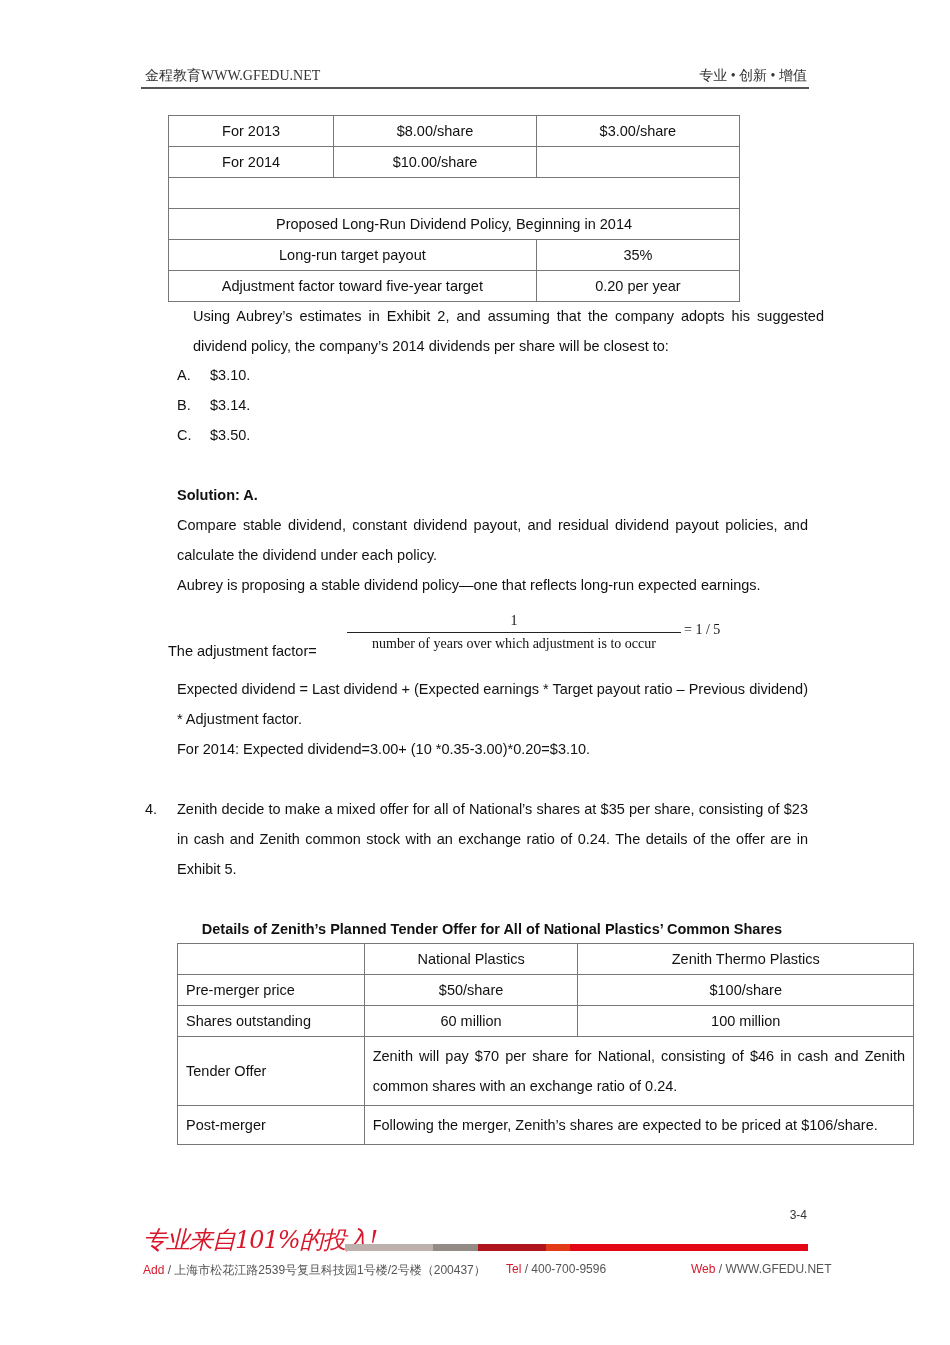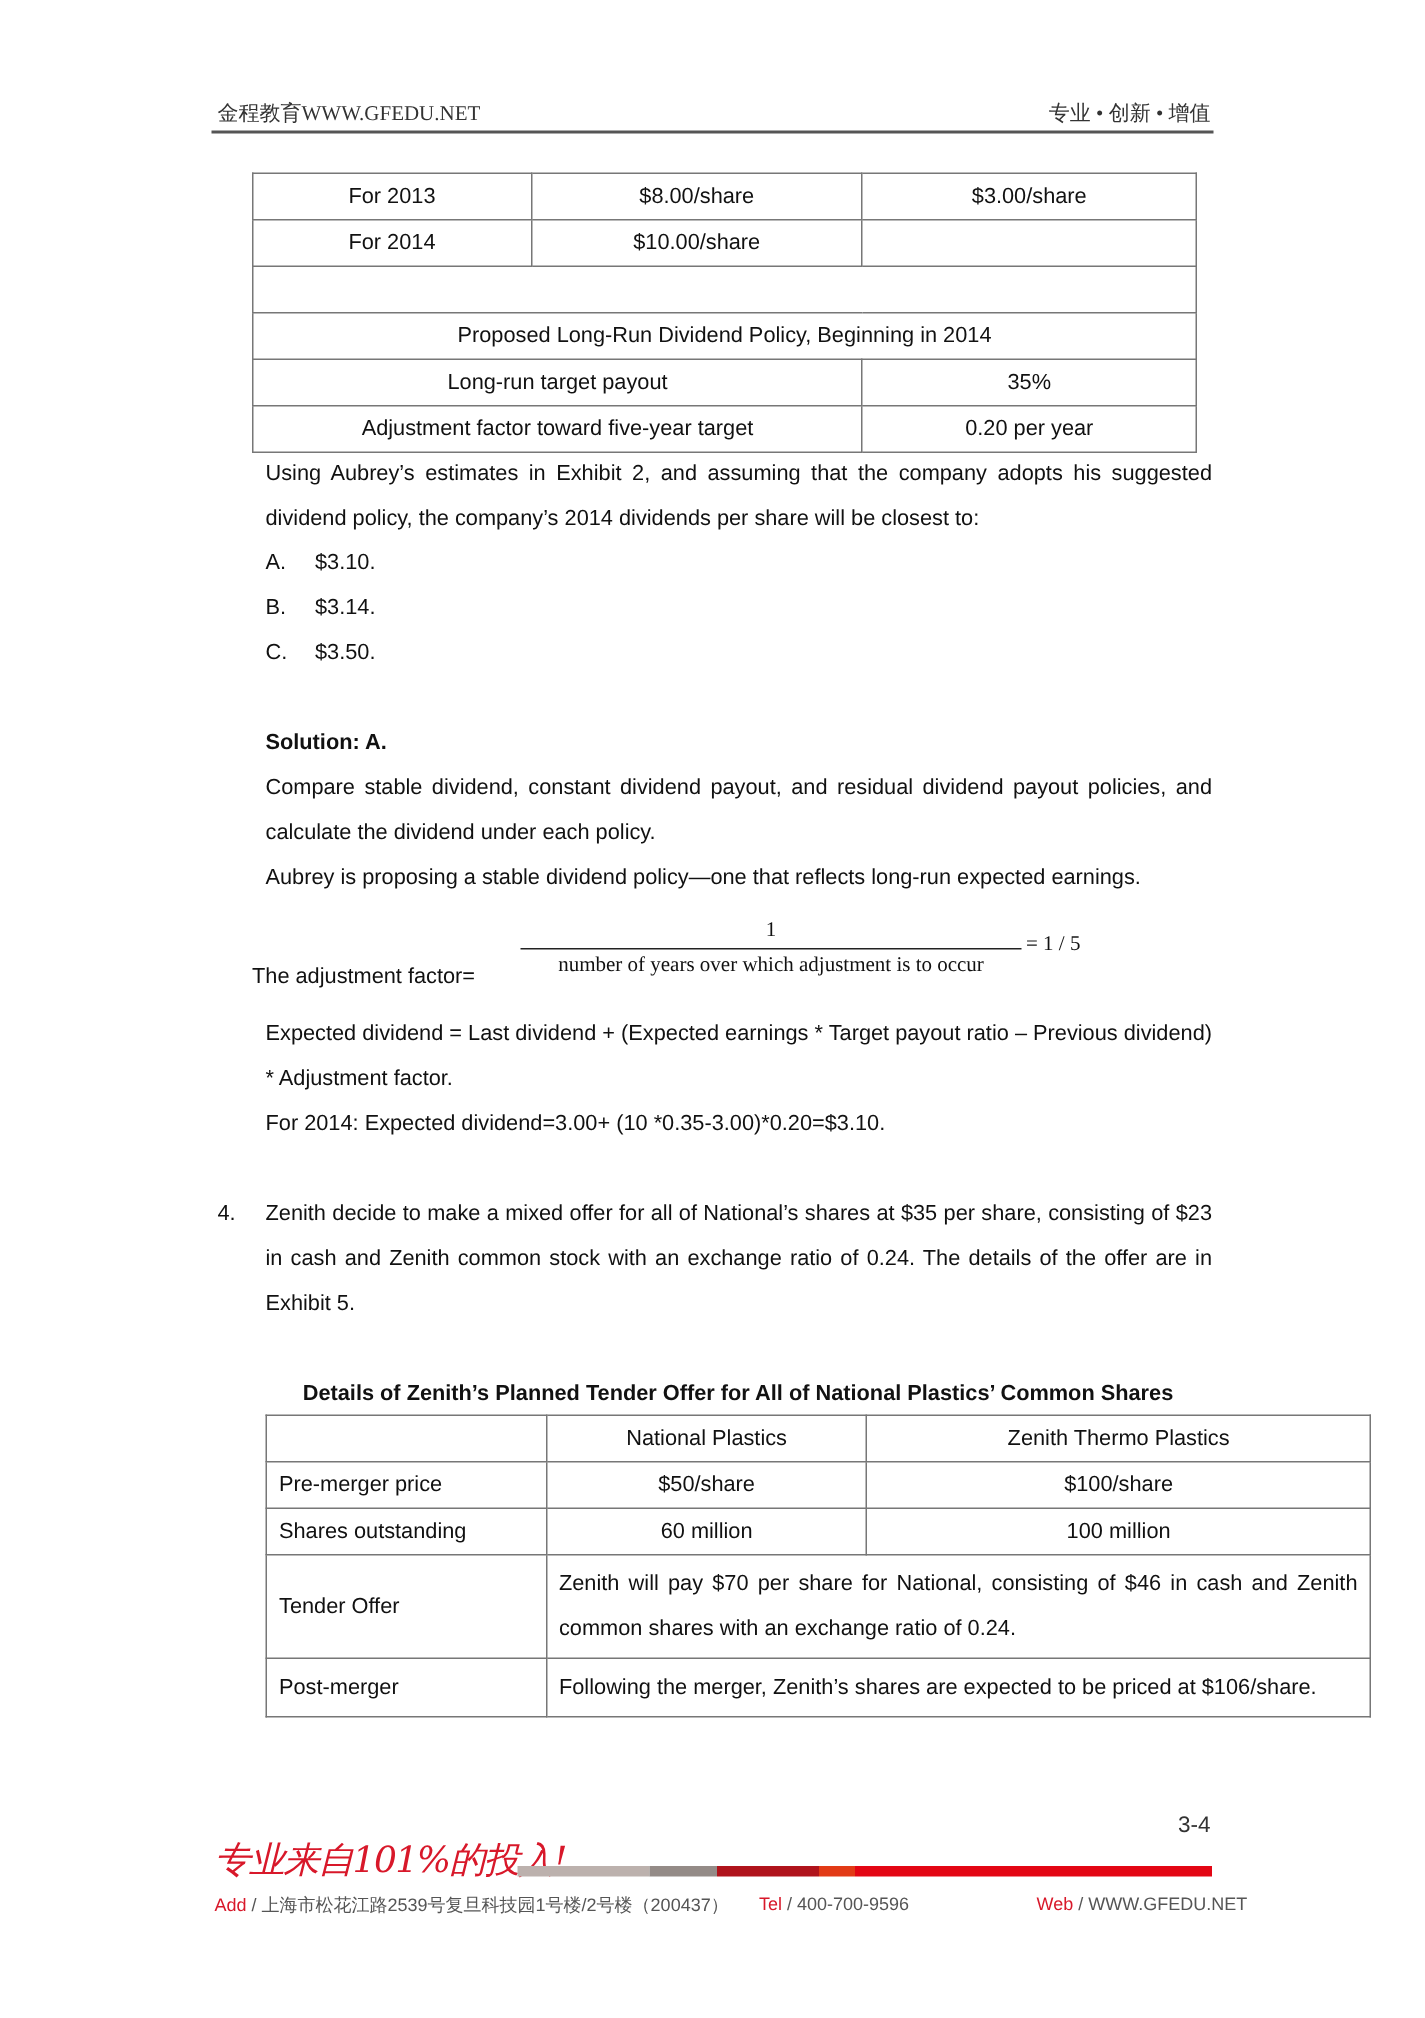--- a/index.html
+++ b/index.html
@@ -6,41 +6,41 @@
   body { width: 950px; height: 1345px; position: relative; overflow: hidden;
          font-family: "Liberation Sans", "DejaVu Sans", sans-serif; color: #111; }
   .abs { position: absolute; }
   .hdr-left, .hdr-right { top: 67px; font-family: "Liberation Serif", "DejaVu Serif", serif; font-size: 14px; color: #333; }
   .hdr-left { left: 145px; }
   .hdr-right { right: 143px; }
   .hdr-rule { left: 141px; top: 87px; width: 668px; height: 2px; background: #555; }
 
   table { border-collapse: collapse; position: absolute; font-size: 14.5px; }
   td { border: 1px solid #777; padding: 0; height: 30px; text-align: center; vertical-align: middle; color: #111; }
-  #t1 { left: 168px; top: 115px; width: 630px; }
+  #t1 { left: 168px; top: 115px; width: 572px; }
   #t2 { left: 177px; top: 943px; width: 737px; }
   #t2 td.lft { text-align: left; padding-left: 8px; }
   #t2 td.jst { text-align: justify; text-align-last: left; padding: 4px 8px; line-height: 30px; height: auto; }
 
   .txt { font-size: 14.5px; line-height: 30px; color: #111; }
   .para { left: 177px; width: 631px; text-align: justify; }
   .para-last { text-align-last: left; }
   .opt-letter { left: 177px; }
   .opt-val { left: 210px; }
   .bold { font-weight: bold; }
 
   .frac { left: 347px; top: 611px; width: 334px; font-family: "Liberation Serif", "DejaVu Serif", serif; font-size: 14px; color: #111; }
   .frac .num { text-align: center; height: 19px; line-height: 19px; }
   .frac .bar { height: 1px; background: #222; margin: 2px 0 2px 0; }
   .frac .den { text-align: center; line-height: 18px; }
   .eq { left: 684px; top: 622px; font-family: "Liberation Serif", "DejaVu Serif", serif; font-size: 14px; }
 
   .tbl2-title { left: 177px; width: 630px; top: 915px; text-align: center; font-weight: bold; font-size: 14.5px; line-height: 28px; }
 
-  .page-no { right: 143px; top: 1208px; font-size: 15px; color: #333; }
+  .page-no { right: 143px; top: 1208px; font-size: 12px; color: #333; }
   .slogan { left: 143px; top: 1224px; font-size: 24px; color: #d8182a; font-style: italic; font-family: "DejaVu Serif", serif; letter-spacing: -1px; }
   .bar-wrap { left: 345px; top: 1244px; width: 463px; height: 7px; display: flex; }
   .bar-wrap div { height: 100%; }
   .foot-line { top: 1262px; font-size: 12px; color: #555; }
   .foot-key { color: #d8182a; }
 </style>
 </head>
 <body>
 
 <div class="abs hdr-left">金程教育WWW.GFEDU.NET</div>
@@ -74,21 +74,21 @@
     <td colspan="2">Long-run target payout</td>
     <td>35%</td>
   </tr>
   <tr>
     <td colspan="2">Adjustment factor toward five-year target</td>
     <td>0.20 per year</td>
   </tr>
 </tbody>
   </table>
 
-<div class="abs txt para para-last" style="top:301px;">Using Aubrey’s estimates in Exhibit 2, and assuming that the company adopts his suggested dividend policy, the company’s 2014 dividends per share will be closest to:</div>
+<div class="abs txt para para-last" style="top:301px;margin-left:16px;">Using Aubrey’s estimates in Exhibit 2, and assuming that the company adopts his suggested dividend policy, the company’s 2014 dividends per share will be closest to:</div>
 <div class="abs txt opt-letter" style="top:360px;">A.</div>
 <div class="abs txt opt-val" style="top:360px;">$3.10.</div>
 <div class="abs txt opt-letter" style="top:390px;">B.</div>
 <div class="abs txt opt-val" style="top:390px;">$3.14.</div>
 <div class="abs txt opt-letter" style="top:420px;">C.</div>
 <div class="abs txt opt-val" style="top:420px;">$3.50.</div>
 
 <div class="abs txt bold" style="left:177px; top:480px;">Solution: A.</div>
 <div class="abs txt para para-last" style="top:510px;">Compare stable dividend, constant dividend payout, and residual dividend payout policies, and calculate the dividend under each policy.</div>
 <div class="abs txt" style="left:177px; top:570px; width:640px;">Aubrey is proposing a stable dividend policy—one that reflects long-run expected earnings.</div>

